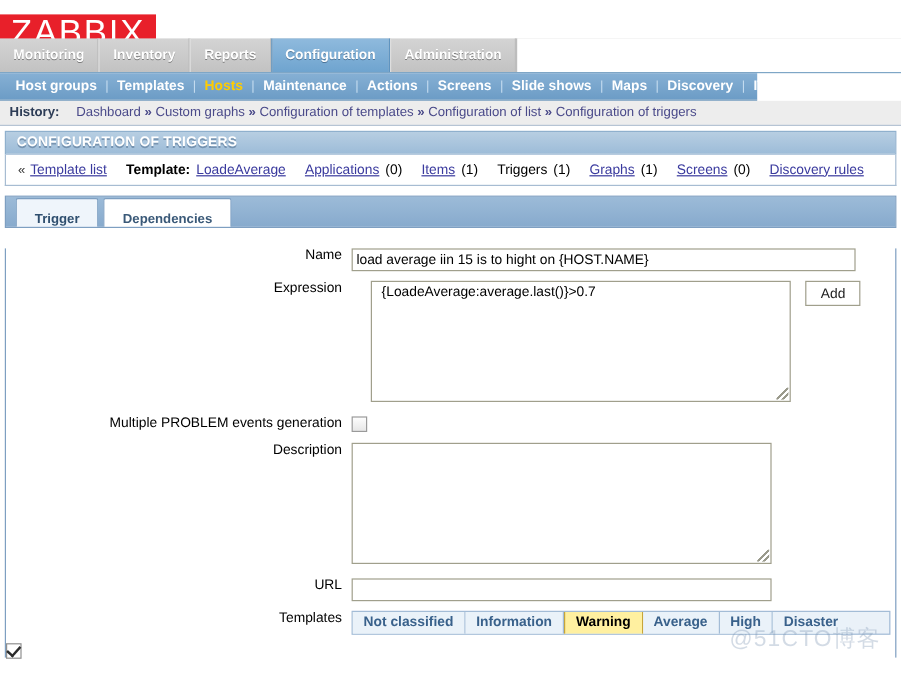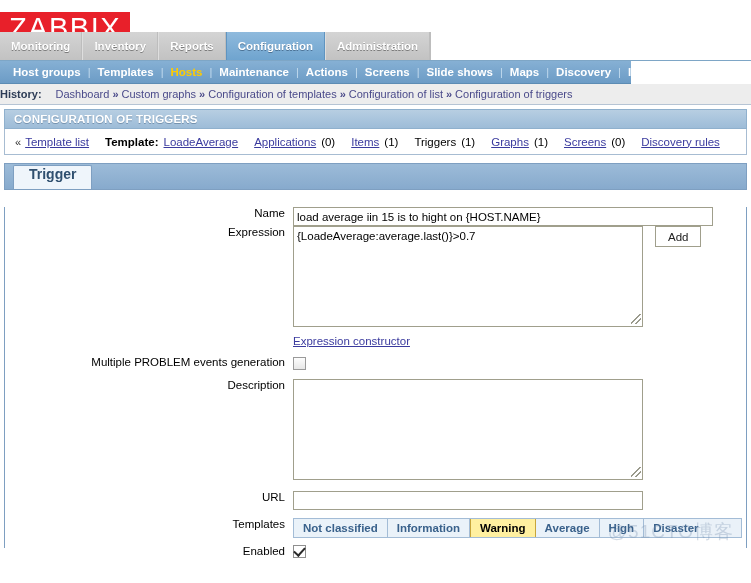--- a/index.html
+++ b/index.html
@@ -102,21 +102,21 @@
   }
 
   
   #history-bar {
     width: 751px;
     height: 21px;
     background: #EDEDED;
     border-bottom: 1px solid #B6C4D4;
     display: flex;
     align-items: center;
-    padding-left: 0;
+    padding-left: 8px;
     font-size: 11px;
   }
   #history-label {
     font-weight: bold;
     color: #2D3C56;
     margin-right: 14px;
   }
   .crumb {
     color: #4A4A8A;
     text-decoration: none;
@@ -185,22 +185,22 @@
     position: relative;
     display: flex;
     align-items: flex-end;
     padding-left: 8px;
   }
   .tab {
     height: 24px;
     margin-bottom: 0px;
     padding: 0 15px;
     display: flex;
-    align-items: flex-start;
-    font-size: 14px;
+    align-items: flex-end;
+    font-size: 11px;
     font-weight: bold;
     color: #3A5978;
     border: 1px solid #7e9fc1;
     border-bottom: none;
     border-radius: 2px 2px 0 0;
     cursor: pointer;
     background: #FFFFFF;
   }
   .tab.active {
     background: #EFF5FB;
@@ -240,21 +240,21 @@
     padding: 2px 3px;
     border: 1px solid #A09F8C;
     background: #ffffff;
     height: 19px;
     outline: none;
   }
   textarea.txt {
     font-family: "Liberation Sans", sans-serif;
     font-size: 11.5px;
     color: #000;
-    padding: 2px 3px;
+    padding: 2px 8px;
     border: 1px solid #A09F8C;
     background: #ffffff;
     outline: none;
     resize: none;
     line-height: 14px;
   }
   .btn {
     font-family: "Liberation Sans", sans-serif;
     font-size: 11.5px;
     color: #222;
@@ -449,48 +449,45 @@
   <span class="obj-count">(0)</span>
 
   <span class="obj-gap"></span>
   <a class="obj-link">Discovery rules</a>
 </div>
 
 <div id="tabs-wrap">
   <div class="tab active">
     <span>Trigger</span>
   </div>
+  <div class="tab">
+    <span>Dependencies</span>
+  </div>
 </div>
 
 <div id="form-body">
 
   <div class="form-row" style="margin-top:17px;">
     <div class="form-label">Name</div>
     <div class="form-field">
       <input class="txt" type="text" style="width: 420px;" value="load average iin 15 is to hight on {HOST.NAME}">
     </div>
   </div>
 
-  <div class="form-row" style="">
+  <div class="form-row" style="margin-top:8px;gap:16px;">
     <div class="form-label">Expression</div>
     <div class="form-field" style="display:flex; align-items:flex-start;">
       <div style="position:relative;">
         <textarea class="txt" style="width: 350px; height: 101px;">{LoadeAverage:average.last()}&gt;0.7</textarea>
         <div class="resize-grip" style="right:2px;bottom:5px;"></div>
       </div>
       <button class="btn" style="margin-left:12px;">Add</button>
     </div>
   </div>
 
-  <div class="form-row" style="margin-top:6px;">
-    <div class="form-label"></div>
-    <div class="form-field">
-      <a class="link">Expression constructor</a>
-    </div>
-  </div>
 
   <div class="form-row" style="margin-top:9px;">
     <div class="form-label">Multiple PROBLEM events generation</div>
     <div class="form-field">
       <span class="cb"></span>
     </div>
   </div>
 
   <div class="form-row" style="margin-top:9px;">
     <div class="form-label">Description</div>
@@ -529,20 +526,19 @@
           <span>High</span>
         </div>
         <div class="sev">
           <span>Disaster</span>
         </div>
       </div>
     </div>
   </div>
 
   <div class="form-row" style="margin-top:7px;">
-    <div class="form-label">Enabled</div>
     <div class="form-field">
       <span class="cb checked"></span>
     </div>
   </div>
 
   <div id="watermark">@51CTO博客</div>
 </div>
 
 </body></html>

